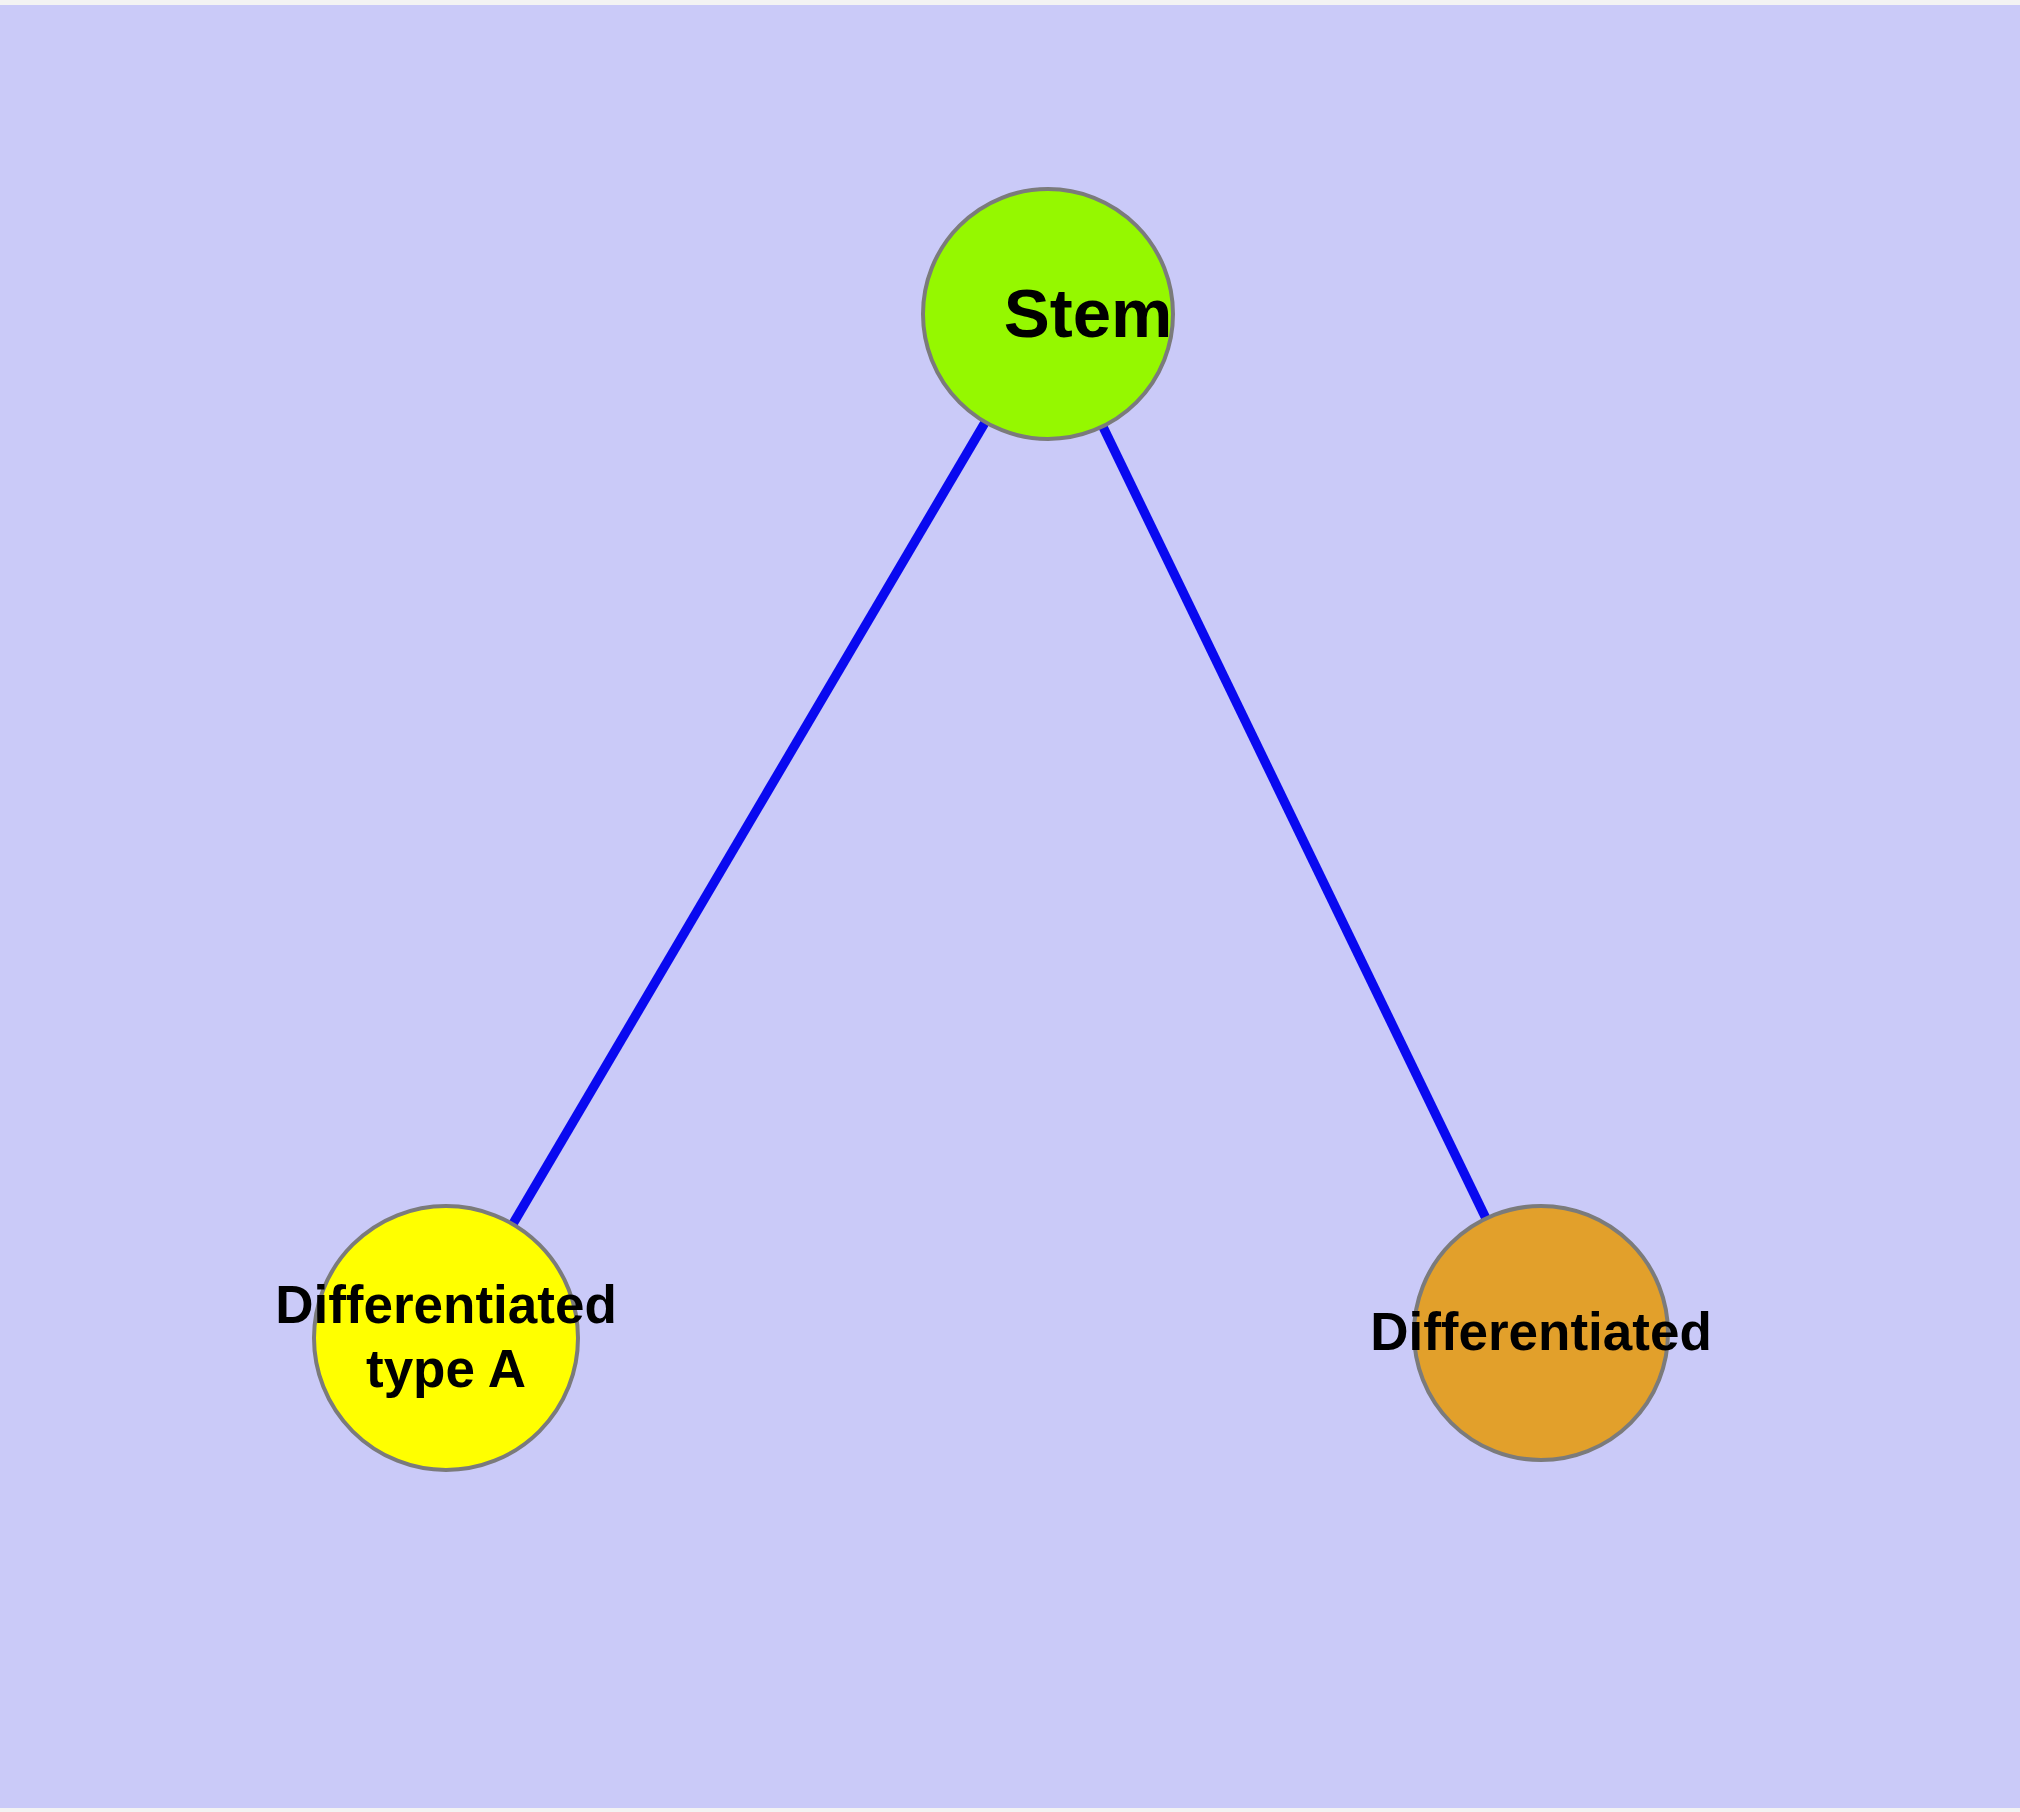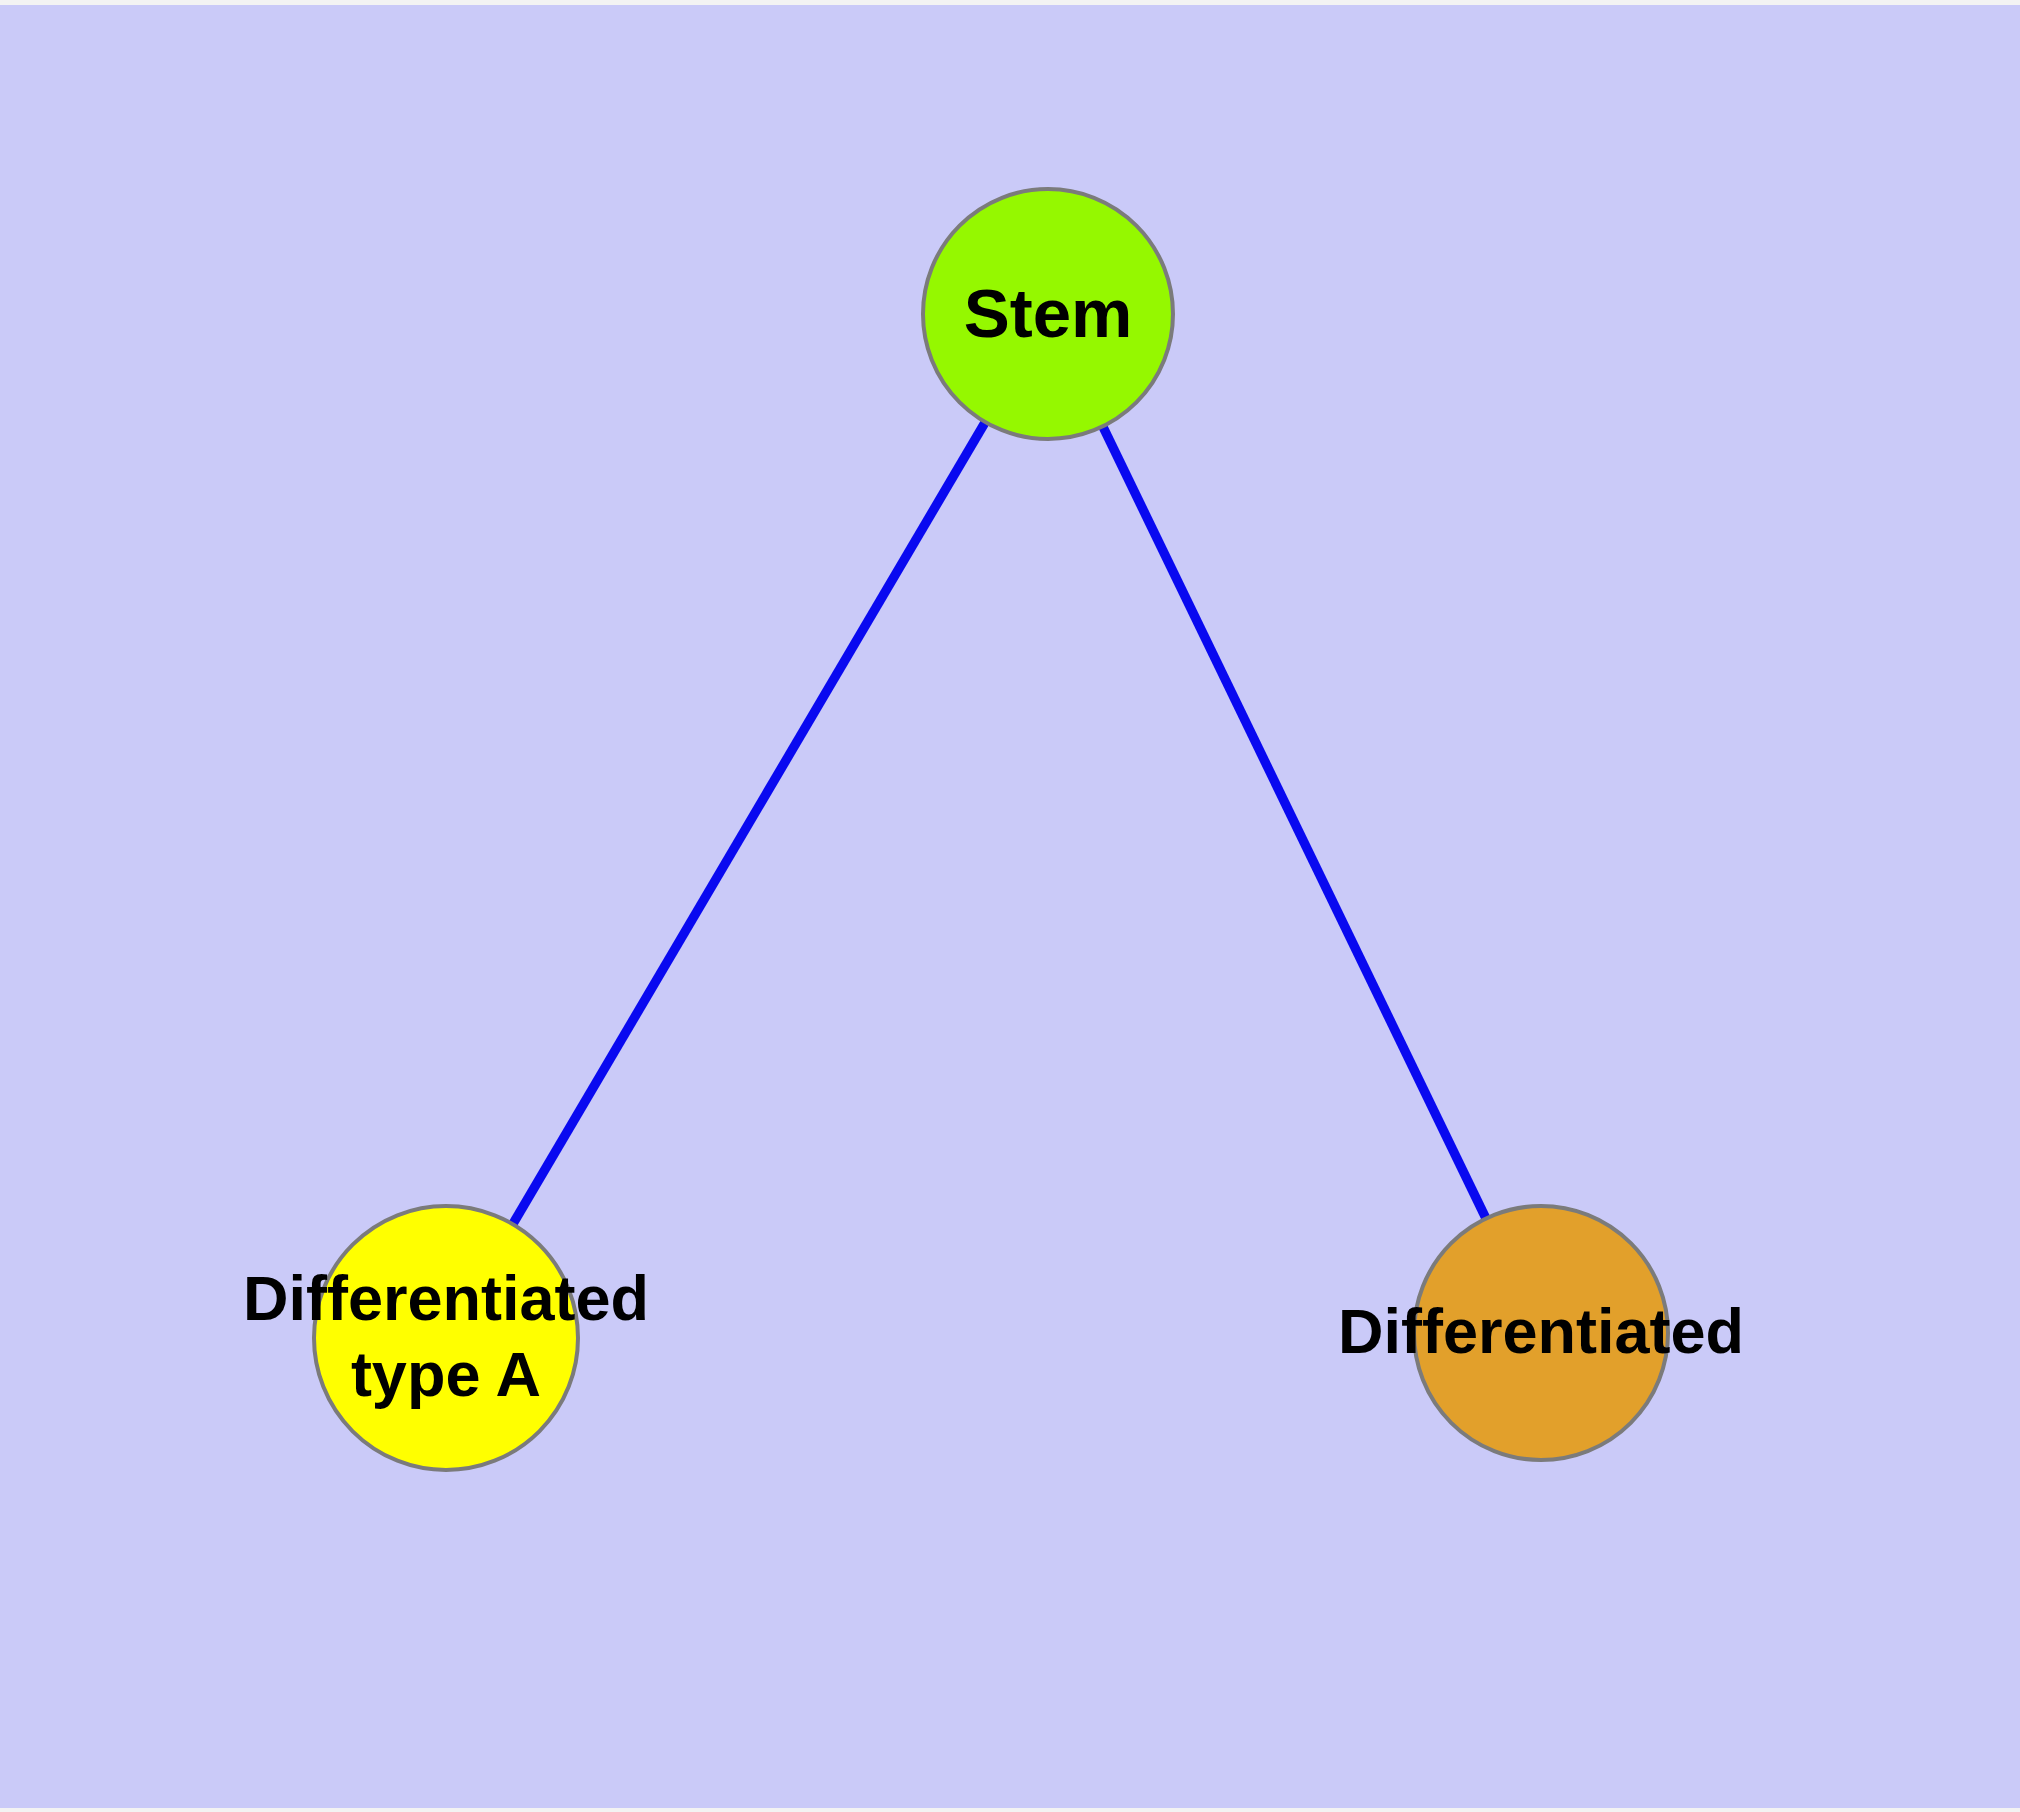--- a/index.html
+++ b/index.html
@@ -33,22 +33,22 @@
   }
   .node-label {
     position: absolute;
     transform: translate(-50%, -50%);
     text-align: center;
     font-weight: bold;
     color: #000000;
     line-height: 1.2;
     white-space: nowrap;
   }
-  .label-stem { font-size: 69px; }
-  .label-diff { font-size: 63px; }
+  .label-stem { font-size: 69px; margin-left: 40px; }
+  .label-diff { font-size: 53px; }
   .node-label .line { display: block; }
   .node-label .line:empty { display: none; }
 </style>
 </head>
 <body>
 
 <div class="canvas" style="background: rgb(202, 202, 248);">
 
   <svg class="edges-layer" width="2021" height="1812" viewBox="0 0 2384 2138">
     <line x1="1237" y1="371" x2="526" y2="1578" stroke="#0909F0" stroke-width="11"></line>

